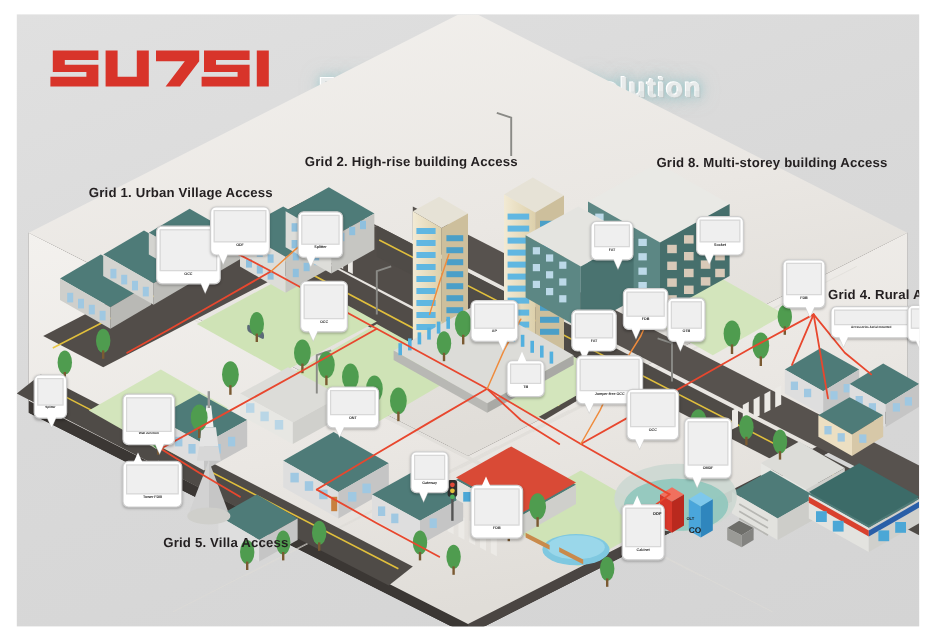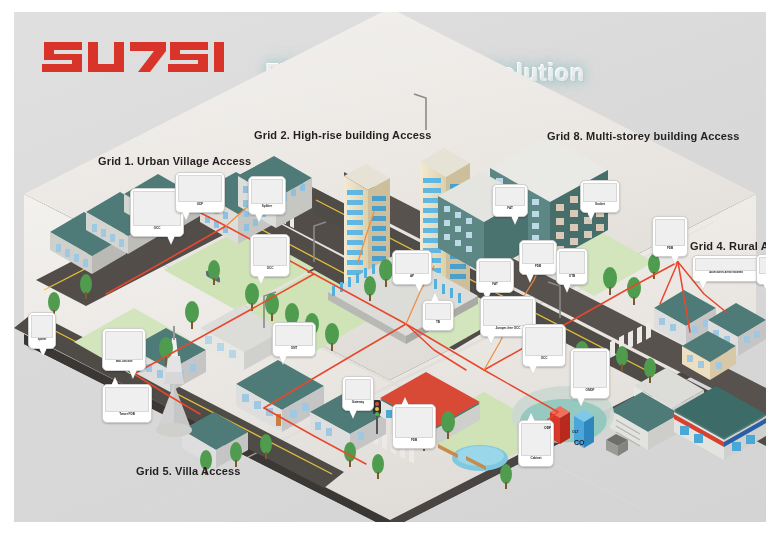--- a/index.html
+++ b/index.html
@@ -43,25 +43,25 @@
     transform:scaleY(-0.5);transform-origin:top left;
     filter:blur(1px);
     pointer-events:none;
   }
 
   
   .grid-label{
     position:absolute;font-size:11px;font-weight:bold;color:#231f20;
     white-space:nowrap;letter-spacing:.15px;
   }
-  #gl1{left:84px;top:143px;}
+  #gl1{left:60px;top:143px;}
   #gl2{left:240px;top:117px;}
   #gl3{left:533px;top:118px;}
   #gl4{left:676px;top:228px;}
-  #gl5{left:122px;top:453px;}
+  #gl5{left:122px;top:435px;}
 
   
   #scene{position:absolute;left:0;top:0;width:752px;height:510px;}
   #scene svg{display:block;position:absolute;left:0;top:0;}
 
   
   .callout{
     position:absolute;background:#ffffff;border:1px solid #cfcfcf;
     border-radius:5px;box-shadow:0 1px 2px rgba(0,0,0,.22);
     padding:2px 2px 1px 2px;

